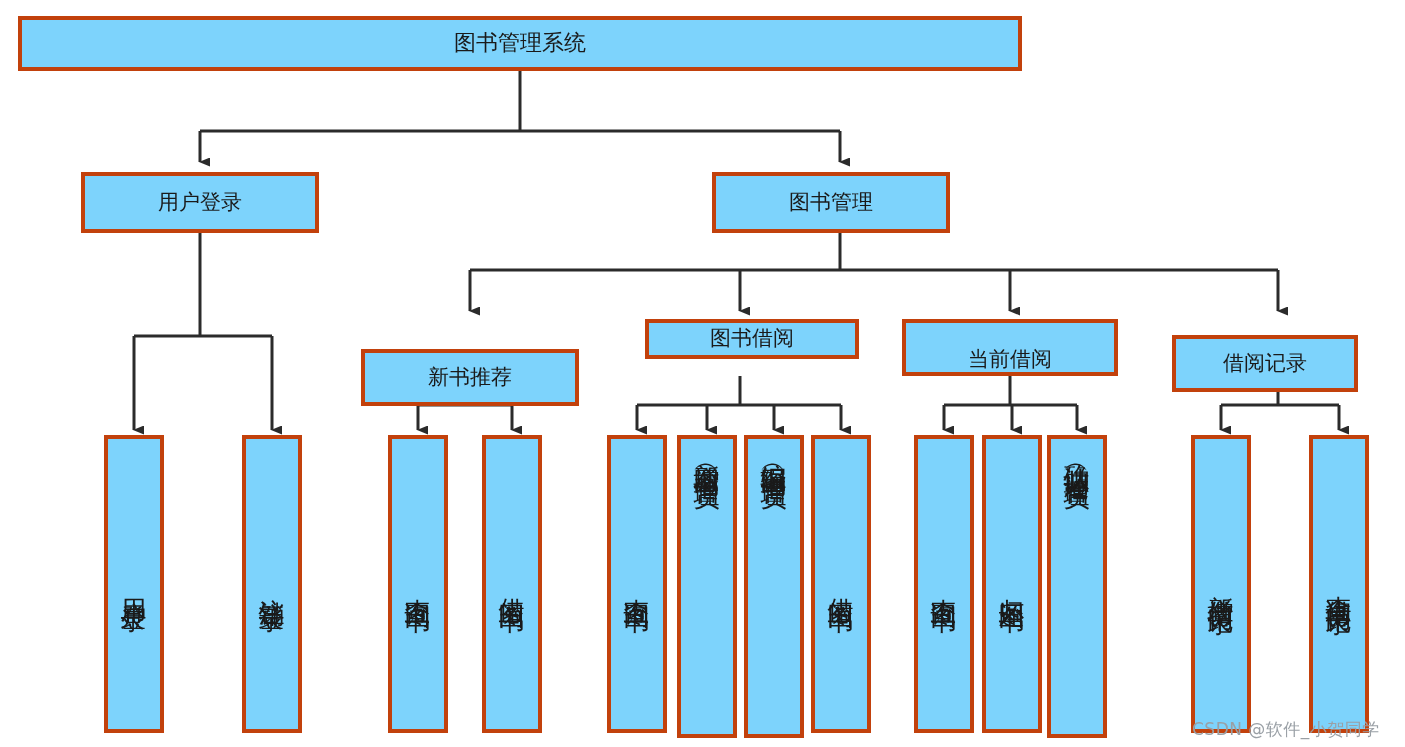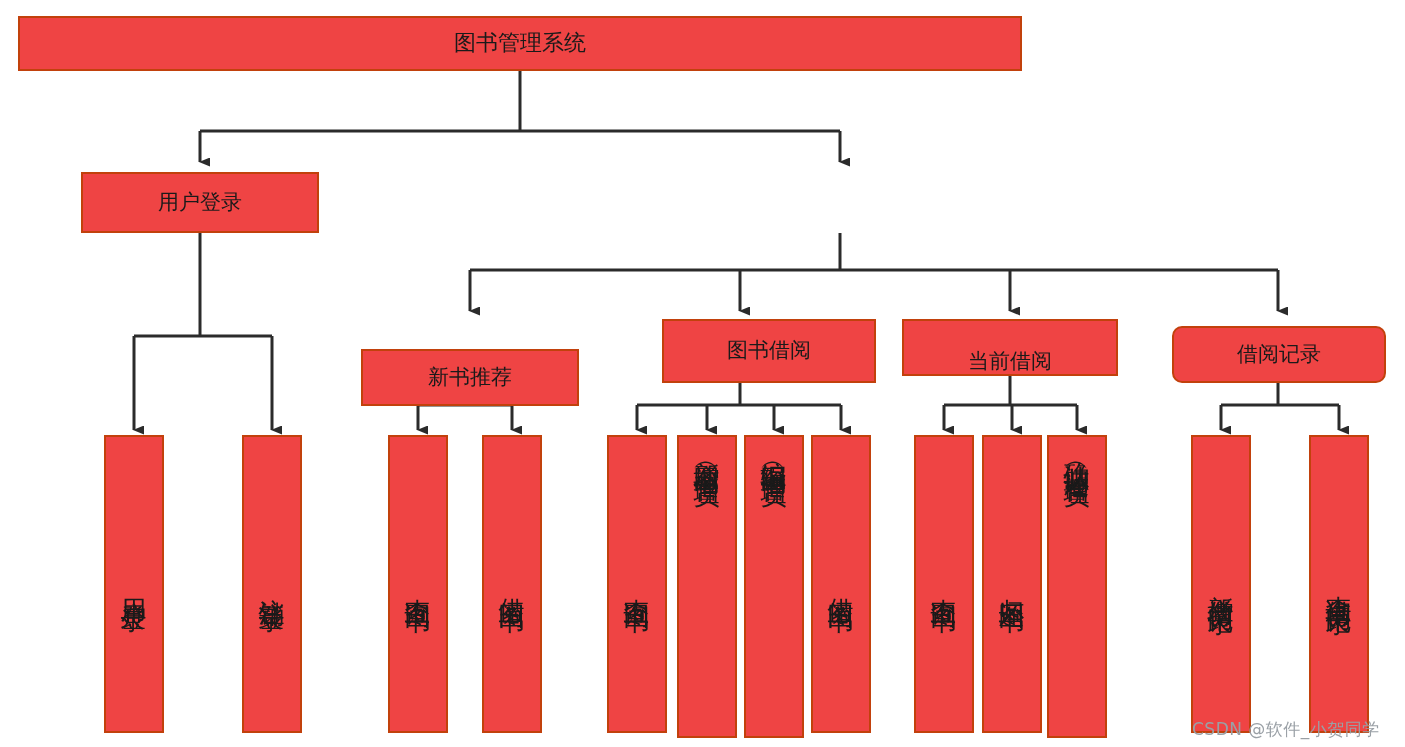--- a/index.html
+++ b/index.html
@@ -22,22 +22,22 @@
     position: absolute;
     left: 0;
     top: 0;
     width: 1405px;
     height: 747px;
     pointer-events: none;
   }
   .node {
     position: absolute;
     box-sizing: border-box;
-    background: #ef4444;
-    border: 2px solid #c2410c;
+    background: #7dd3fc;
+    border: 4px solid #c2410c;
     display: flex;
     align-items: center;
     justify-content: center;
     z-index: 2;
   }
   .node .node-label {
     color: #1a1a1a;
     text-align: center;
     line-height: 1.12;
     white-space: pre-line;
@@ -130,31 +130,34 @@
     </g>
   </svg>
 
   <div class="node h root" style="left:18px; top:16px; width:1004px; height:55px;">
     <span class="node-label">图书管理系统</span>
   </div>
 
   <div class="node h" style="left:81px; top:172px; width:238px; height:61px;">
     <span class="node-label">用户登录</span>
   </div>
+  <div class="node h" style="left:712px; top:172px; width:238px; height:61px;">
+    <span class="node-label">图书管理</span>
+  </div>
 
   <div class="node h" style="left:361px; top:319px; width:218px; height:57px;margin-top:30px;">
     <span class="node-label">新书推荐</span>
   </div>
-  <div class="node h" style="left:662px; top:319px; width:214px; height:64px;">
+  <div class="node h" style="left:645px; top:319px; width:214px; height:40px;">
     <span class="node-label">图书借阅</span>
   </div>
   <div class="node h" style="left:902px; top:319px; width:216px; height:57px;align-items:flex-end;">
     <span class="node-label">当前借阅</span>
   </div>
-  <div class="node h" style="left:1172px; top:326px; width:214px; height:57px;border-radius:10px;">
+  <div class="node h" style="left:1172px; top:335px; width:186px; height:57px;">
     <span class="node-label">借阅记录</span>
   </div>
 
   <div class="node v centered" style="left:104px; top:435px; width:60px; height:298px;">
     <span class="node-label">用户登录</span>
   </div>
   <div class="node v centered" style="left:242px; top:435px; width:60px; height:298px;">
     <span class="node-label">注销登录</span>
   </div>
 

